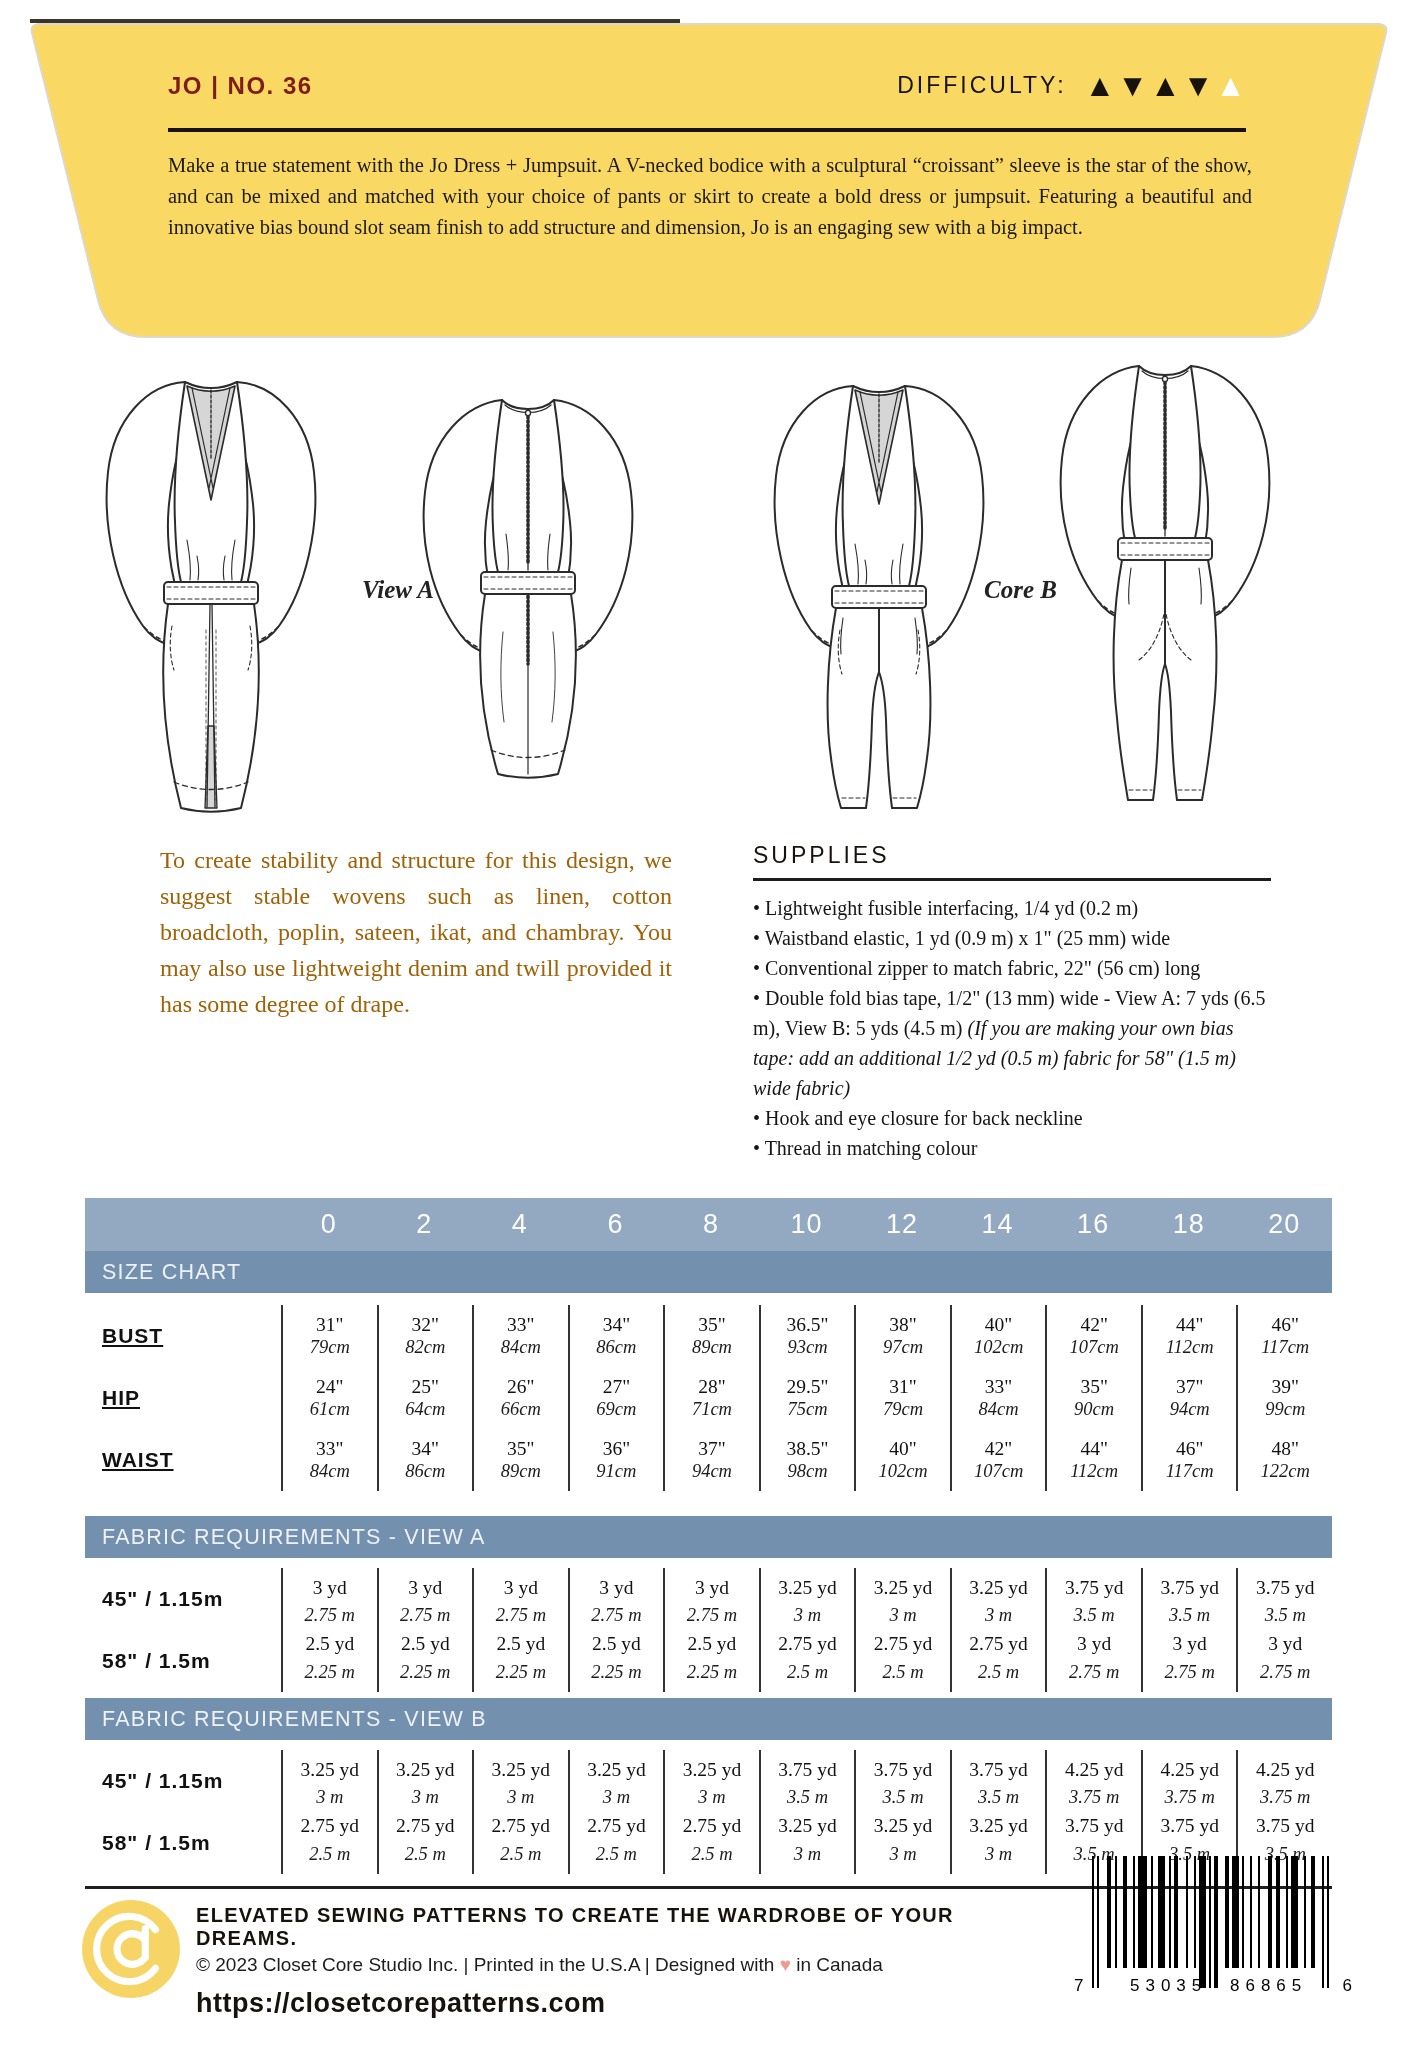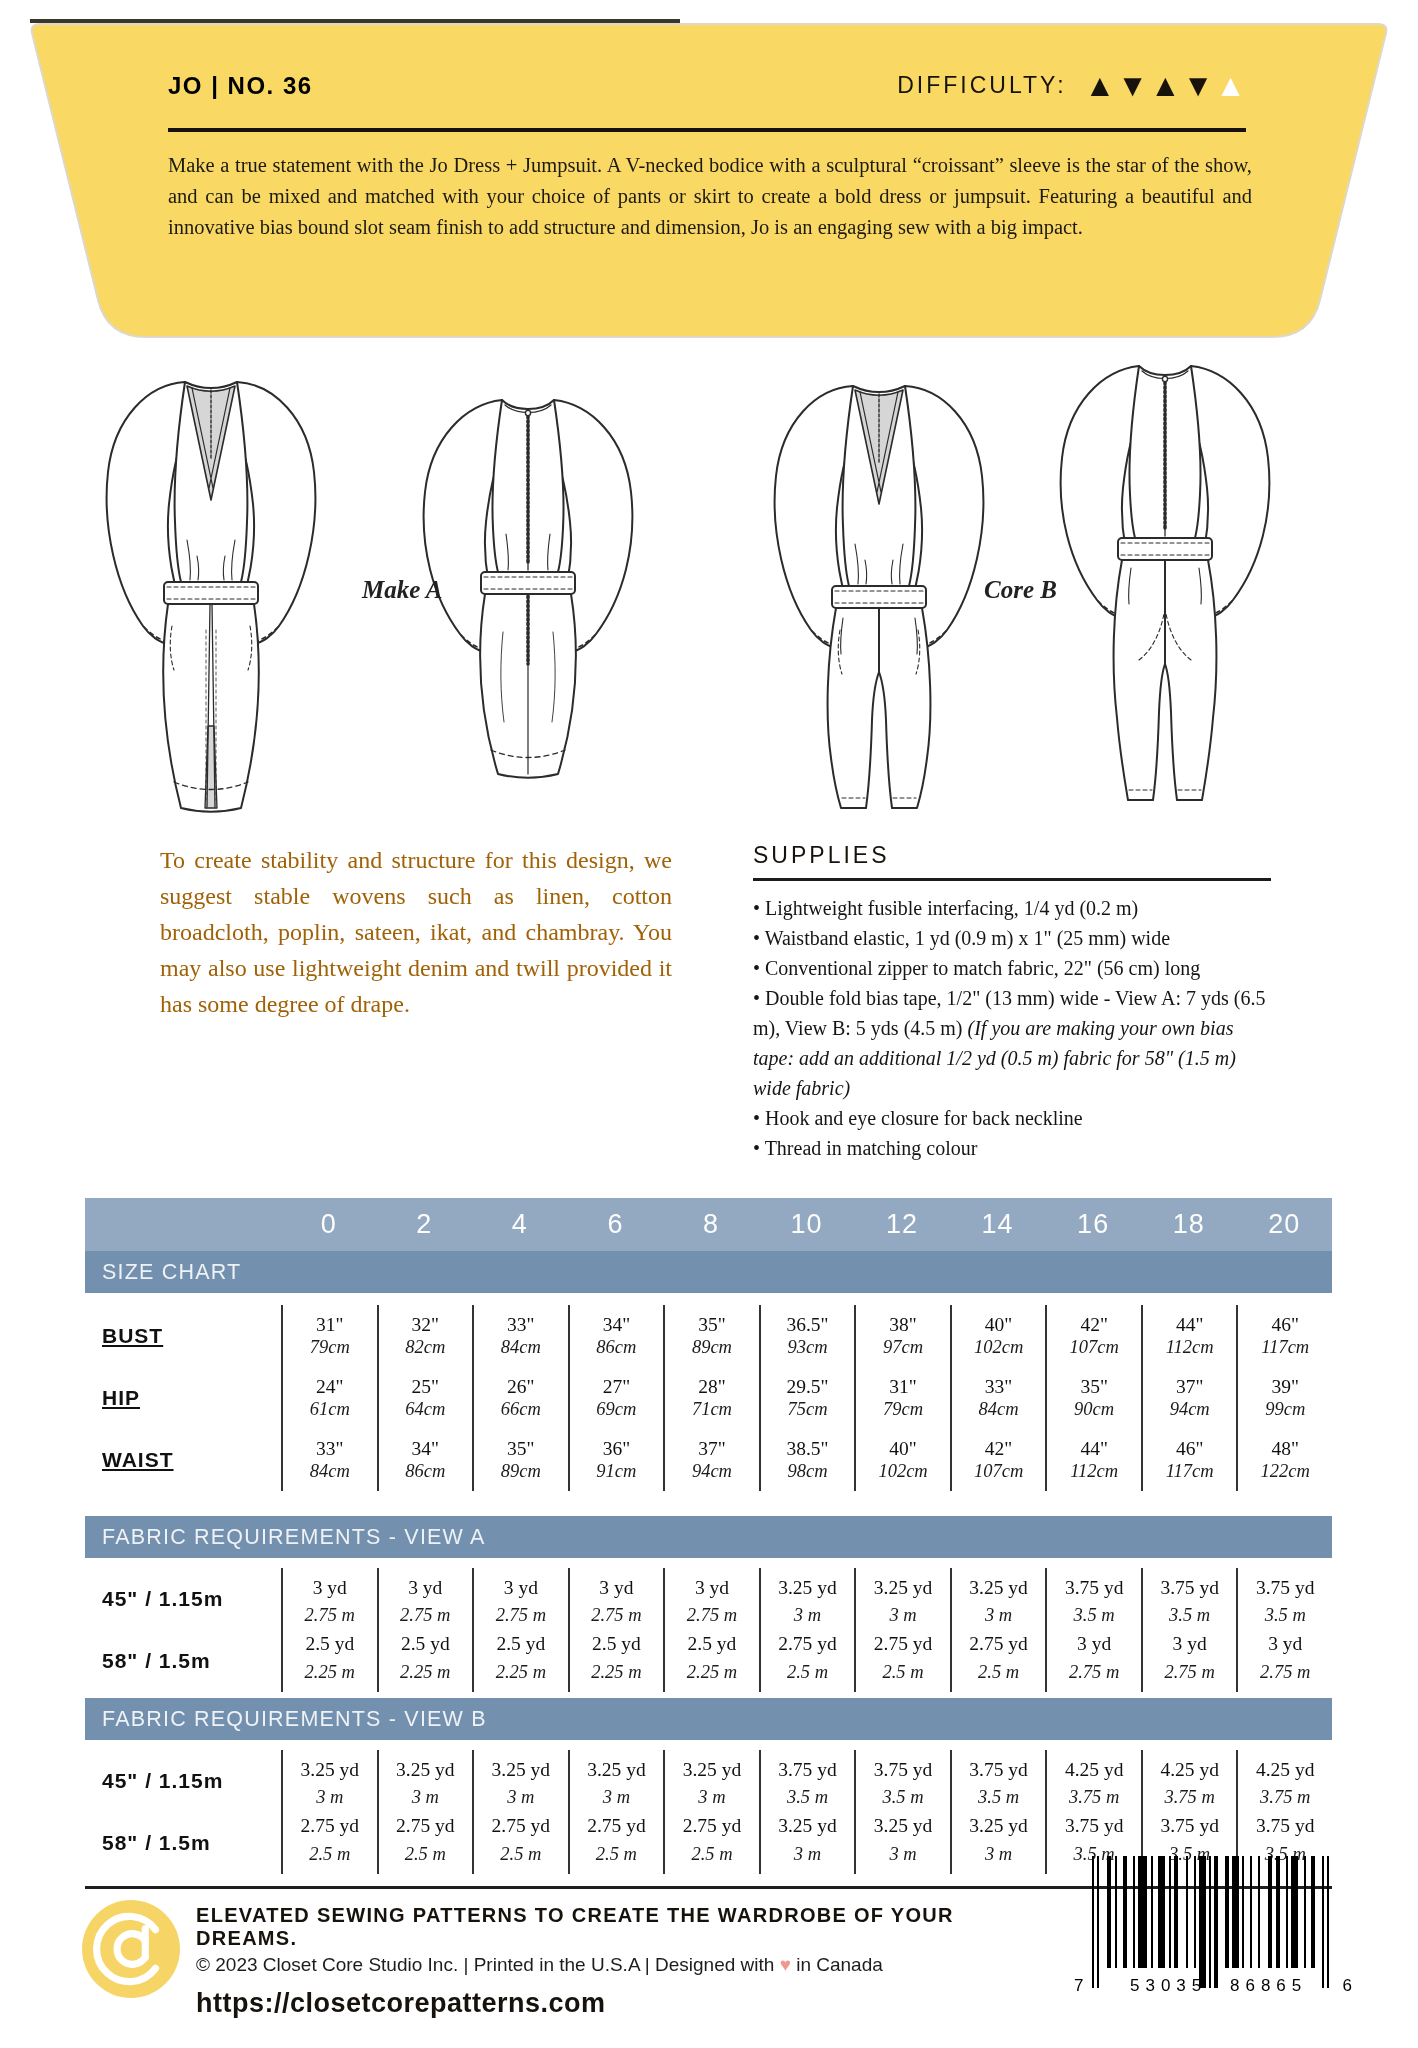--- a/index.html
+++ b/index.html
@@ -4,21 +4,21 @@
 <style>
   html,body{margin:0;padding:0;background:#ffffff;}
   .page{position:relative;width:1418px;height:2048px;background:#fff;overflow:hidden;
         font-family:"Liberation Sans",sans-serif;color:#1a1a1a;}
   .serif{font-family:"Liberation Serif","DejaVu Serif",serif;}
 
   
   .banner-bg{position:absolute;left:0;top:0;}
   .top-edge{position:absolute;left:30px;top:19px;width:650px;height:4px;background:#3a362c;}
   .banner-title{position:absolute;left:168px;top:72px;font-size:24px;font-weight:700;
-                letter-spacing:1.5px;color:#000000;}
+                letter-spacing:1.5px;color:#7f1d1d;}
   .difficulty{position:absolute;top:70px;right:172px;display:flex;align-items:center;gap:16px;}
   .difficulty-label{font-size:23px;letter-spacing:3px;color:#17130c;font-weight:500;}
   .tri{font-size:31px;line-height:31px;margin-left:2px;}
   .banner-rule{position:absolute;left:168px;top:128px;width:1078px;height:4px;background:#17130c;}
   .banner-desc{position:absolute;left:168px;top:150px;width:1084px;font-size:20.5px;
                line-height:1.5;color:#1d1a14;text-align:justify;}
 
   
   .garment{position:absolute;}
   .view-label{position:absolute;font-family:"Liberation Serif","DejaVu Serif",serif;
@@ -131,21 +131,21 @@
       <rect x="78" y="190" width="94" height="22" rx="4"></rect>
       <path d="M81,195 L169,195 M81,207 L169,207" fill="none" stroke-width="1.1" stroke-dasharray="4 3"></path>
       <path d="M82,212 C74,262 74,322 95,392 C115,397 135,397 155,392 C176,322 176,262 168,212 Z"></path>
       <path d="M125,212 L125,392" fill="none" stroke-width="1.2"></path>
       <path d="M125,214 L125,282" fill="none" stroke-width="3.5" stroke-dasharray="2 2.5"></path>
       <path d="M88,368 C112,378 138,378 162,368" fill="none" stroke-width="1.3" stroke-dasharray="5 4"></path>
       <path d="M100,250 C97,280 97,310 101,340 M150,250 C153,280 153,310 149,340" fill="none" stroke-width="0.9"></path>
     </g>
   </svg>
 
-  <div class="view-label" style="left:362px;top:576px;">Make A</div>
+  <div class="view-label" style="left:362px;top:576px;">View A</div>
 
   <svg class="garment" style="left:748px;top:334px;" width="262" height="482" viewBox="0 0 260 482">
     <g fill="#fff" stroke="#2b2b2b" stroke-width="2" stroke-linejoin="round" stroke-linecap="round">
       <path d="M104,52 C67,54 33,88 27,142 C21,196 35,258 62,296 C69,306 79,313 88,314 L110,302 C91,260 84,214 88,174 C91,146 97,116 104,106 Z"></path>
       <path d="M156,52 C193,54 227,88 233,142 C239,196 225,258 198,296 C191,306 181,313 172,314 L150,302 C169,260 176,214 172,174 C169,146 163,116 156,106 Z"></path>
       <path d="M63,297 C72,306 81,311 89,312" fill="none" stroke-width="1.5" stroke-dasharray="4 4"></path>
       <path d="M197,297 C188,306 179,311 171,312" fill="none" stroke-width="1.5" stroke-dasharray="4 4"></path>
       <path d="M104,52 C98,92 92,146 94,192 C95,222 97,240 100,252 L160,252 C163,240 165,222 166,192 C168,146 162,92 156,52 C139,60 121,60 104,52 Z"></path>
       <path d="M106,56 L130,170 L154,56 C138,63 122,63 106,56 Z" fill="#d6d6d6" stroke-width="1.6"></path>
       <path d="M111,58 L132,158 M149,58 L128,158" fill="none" stroke-width="1.2"></path>

